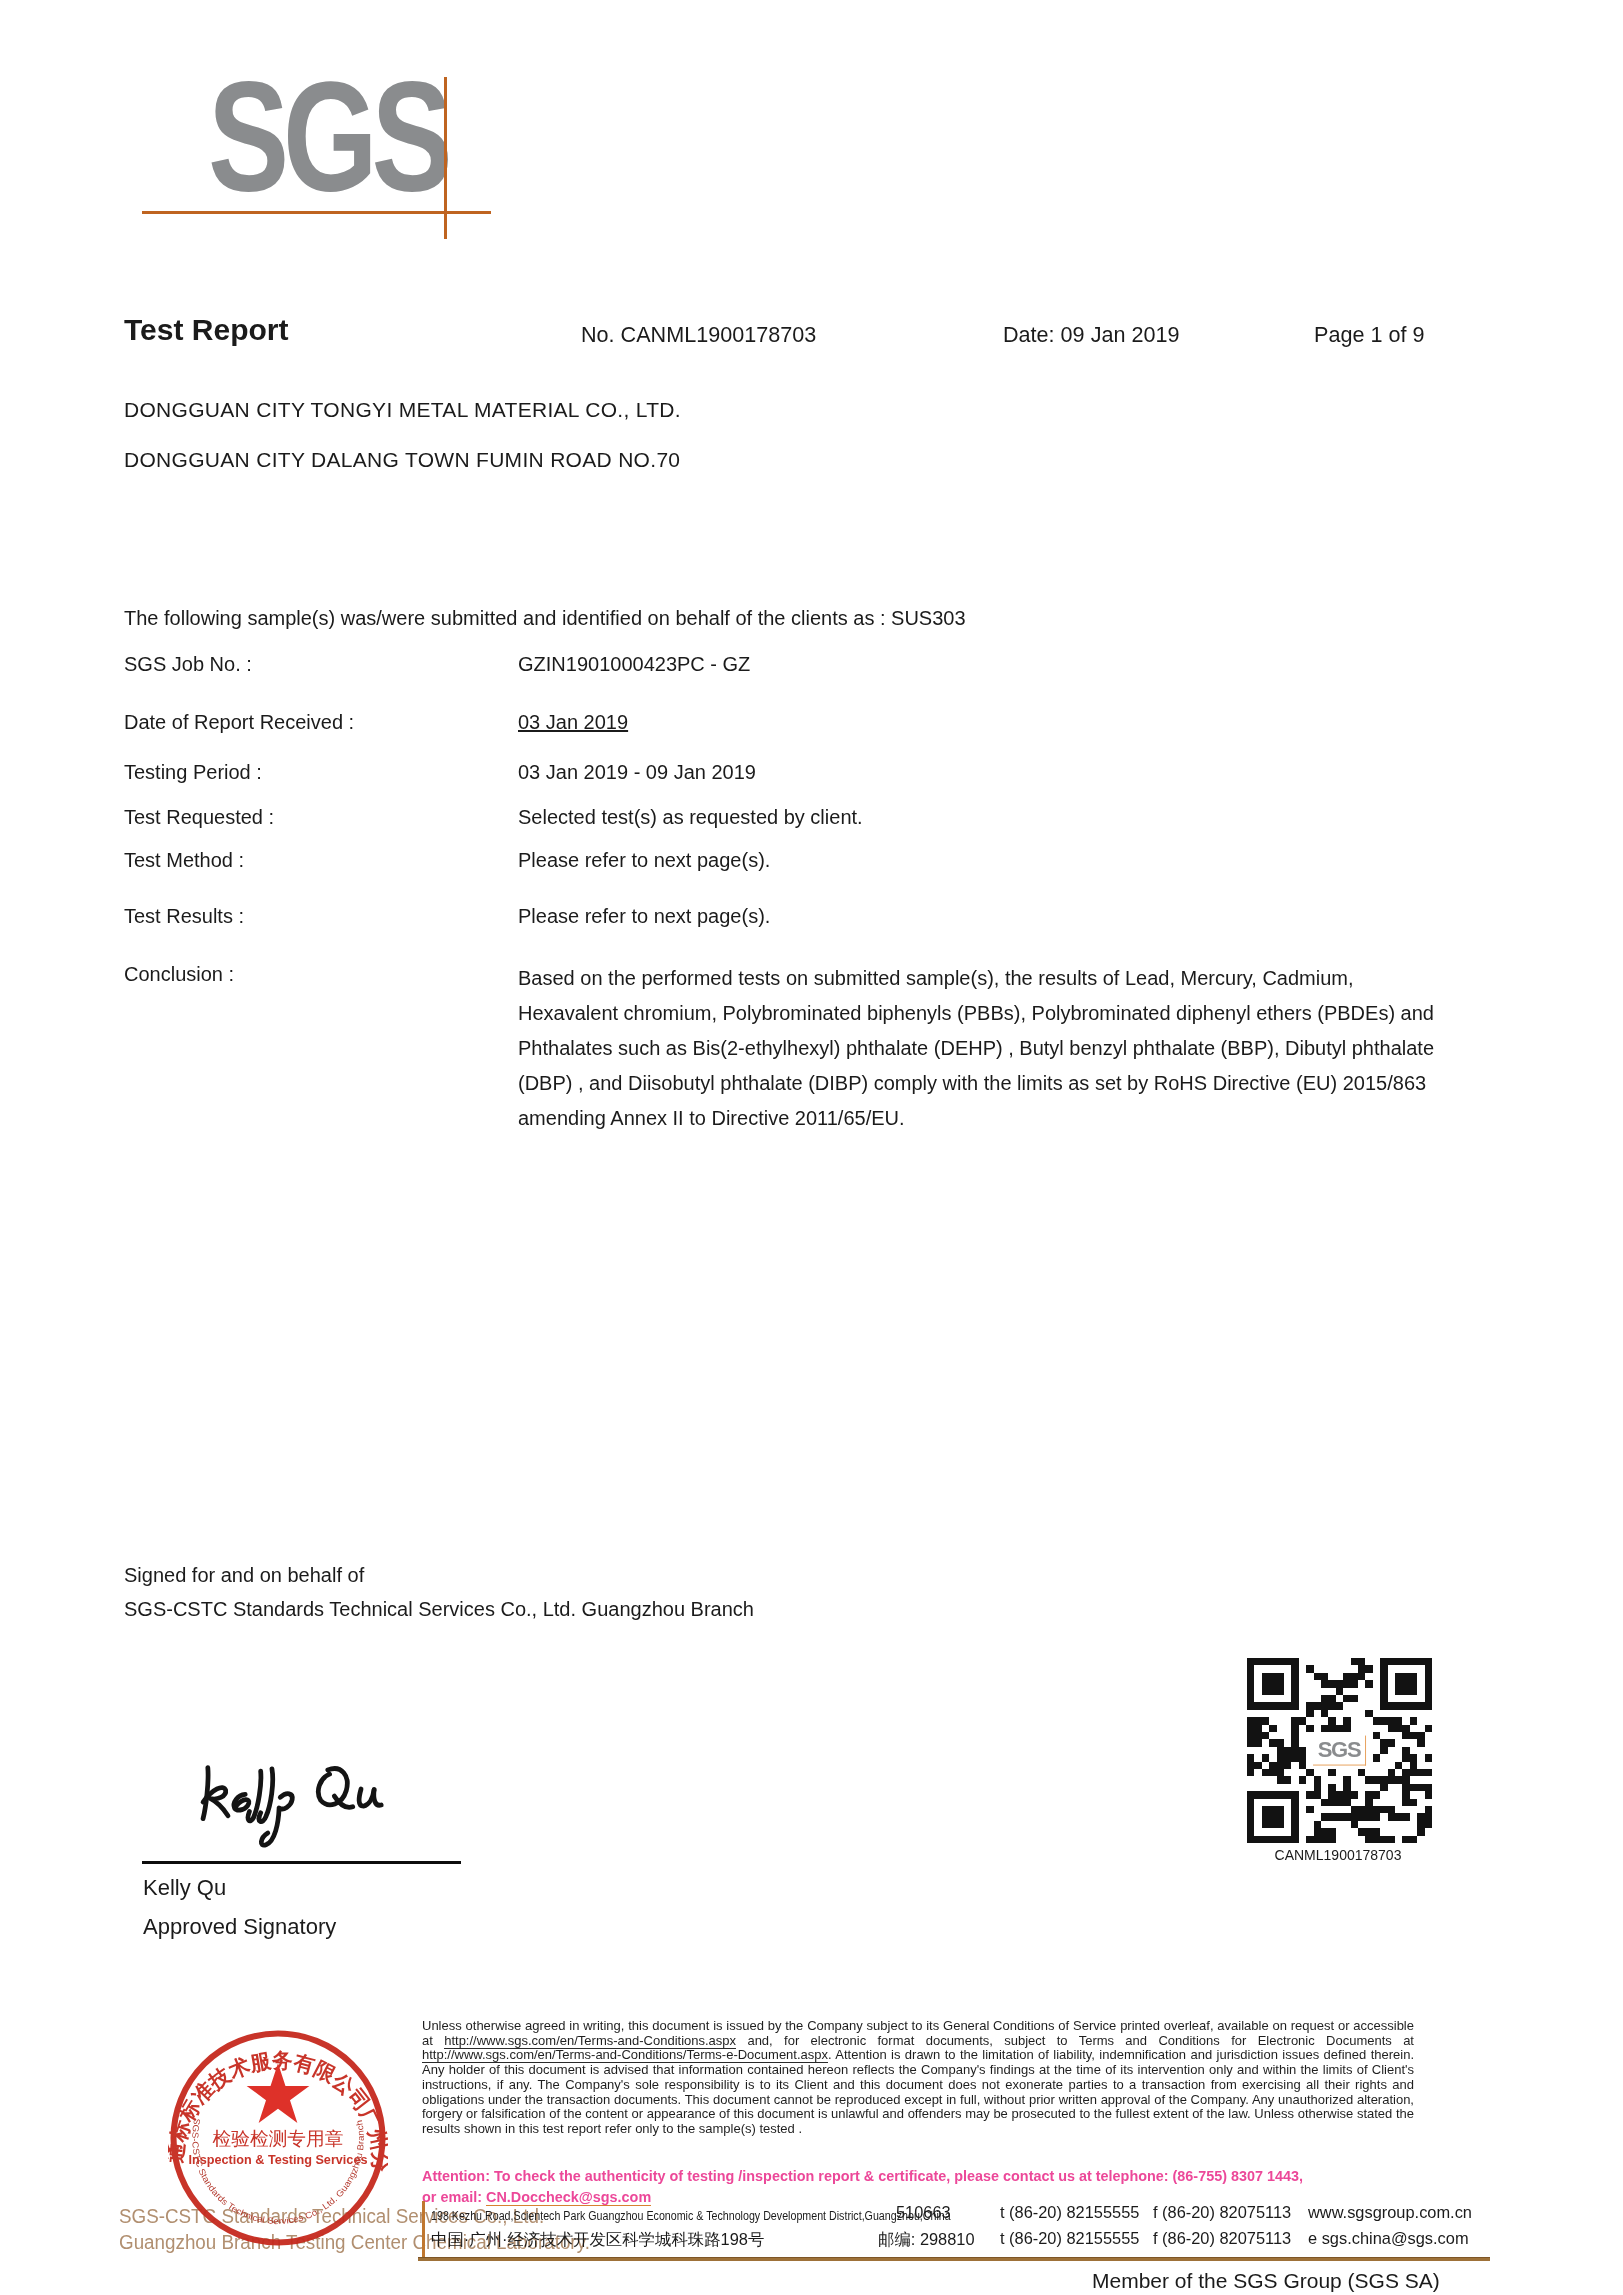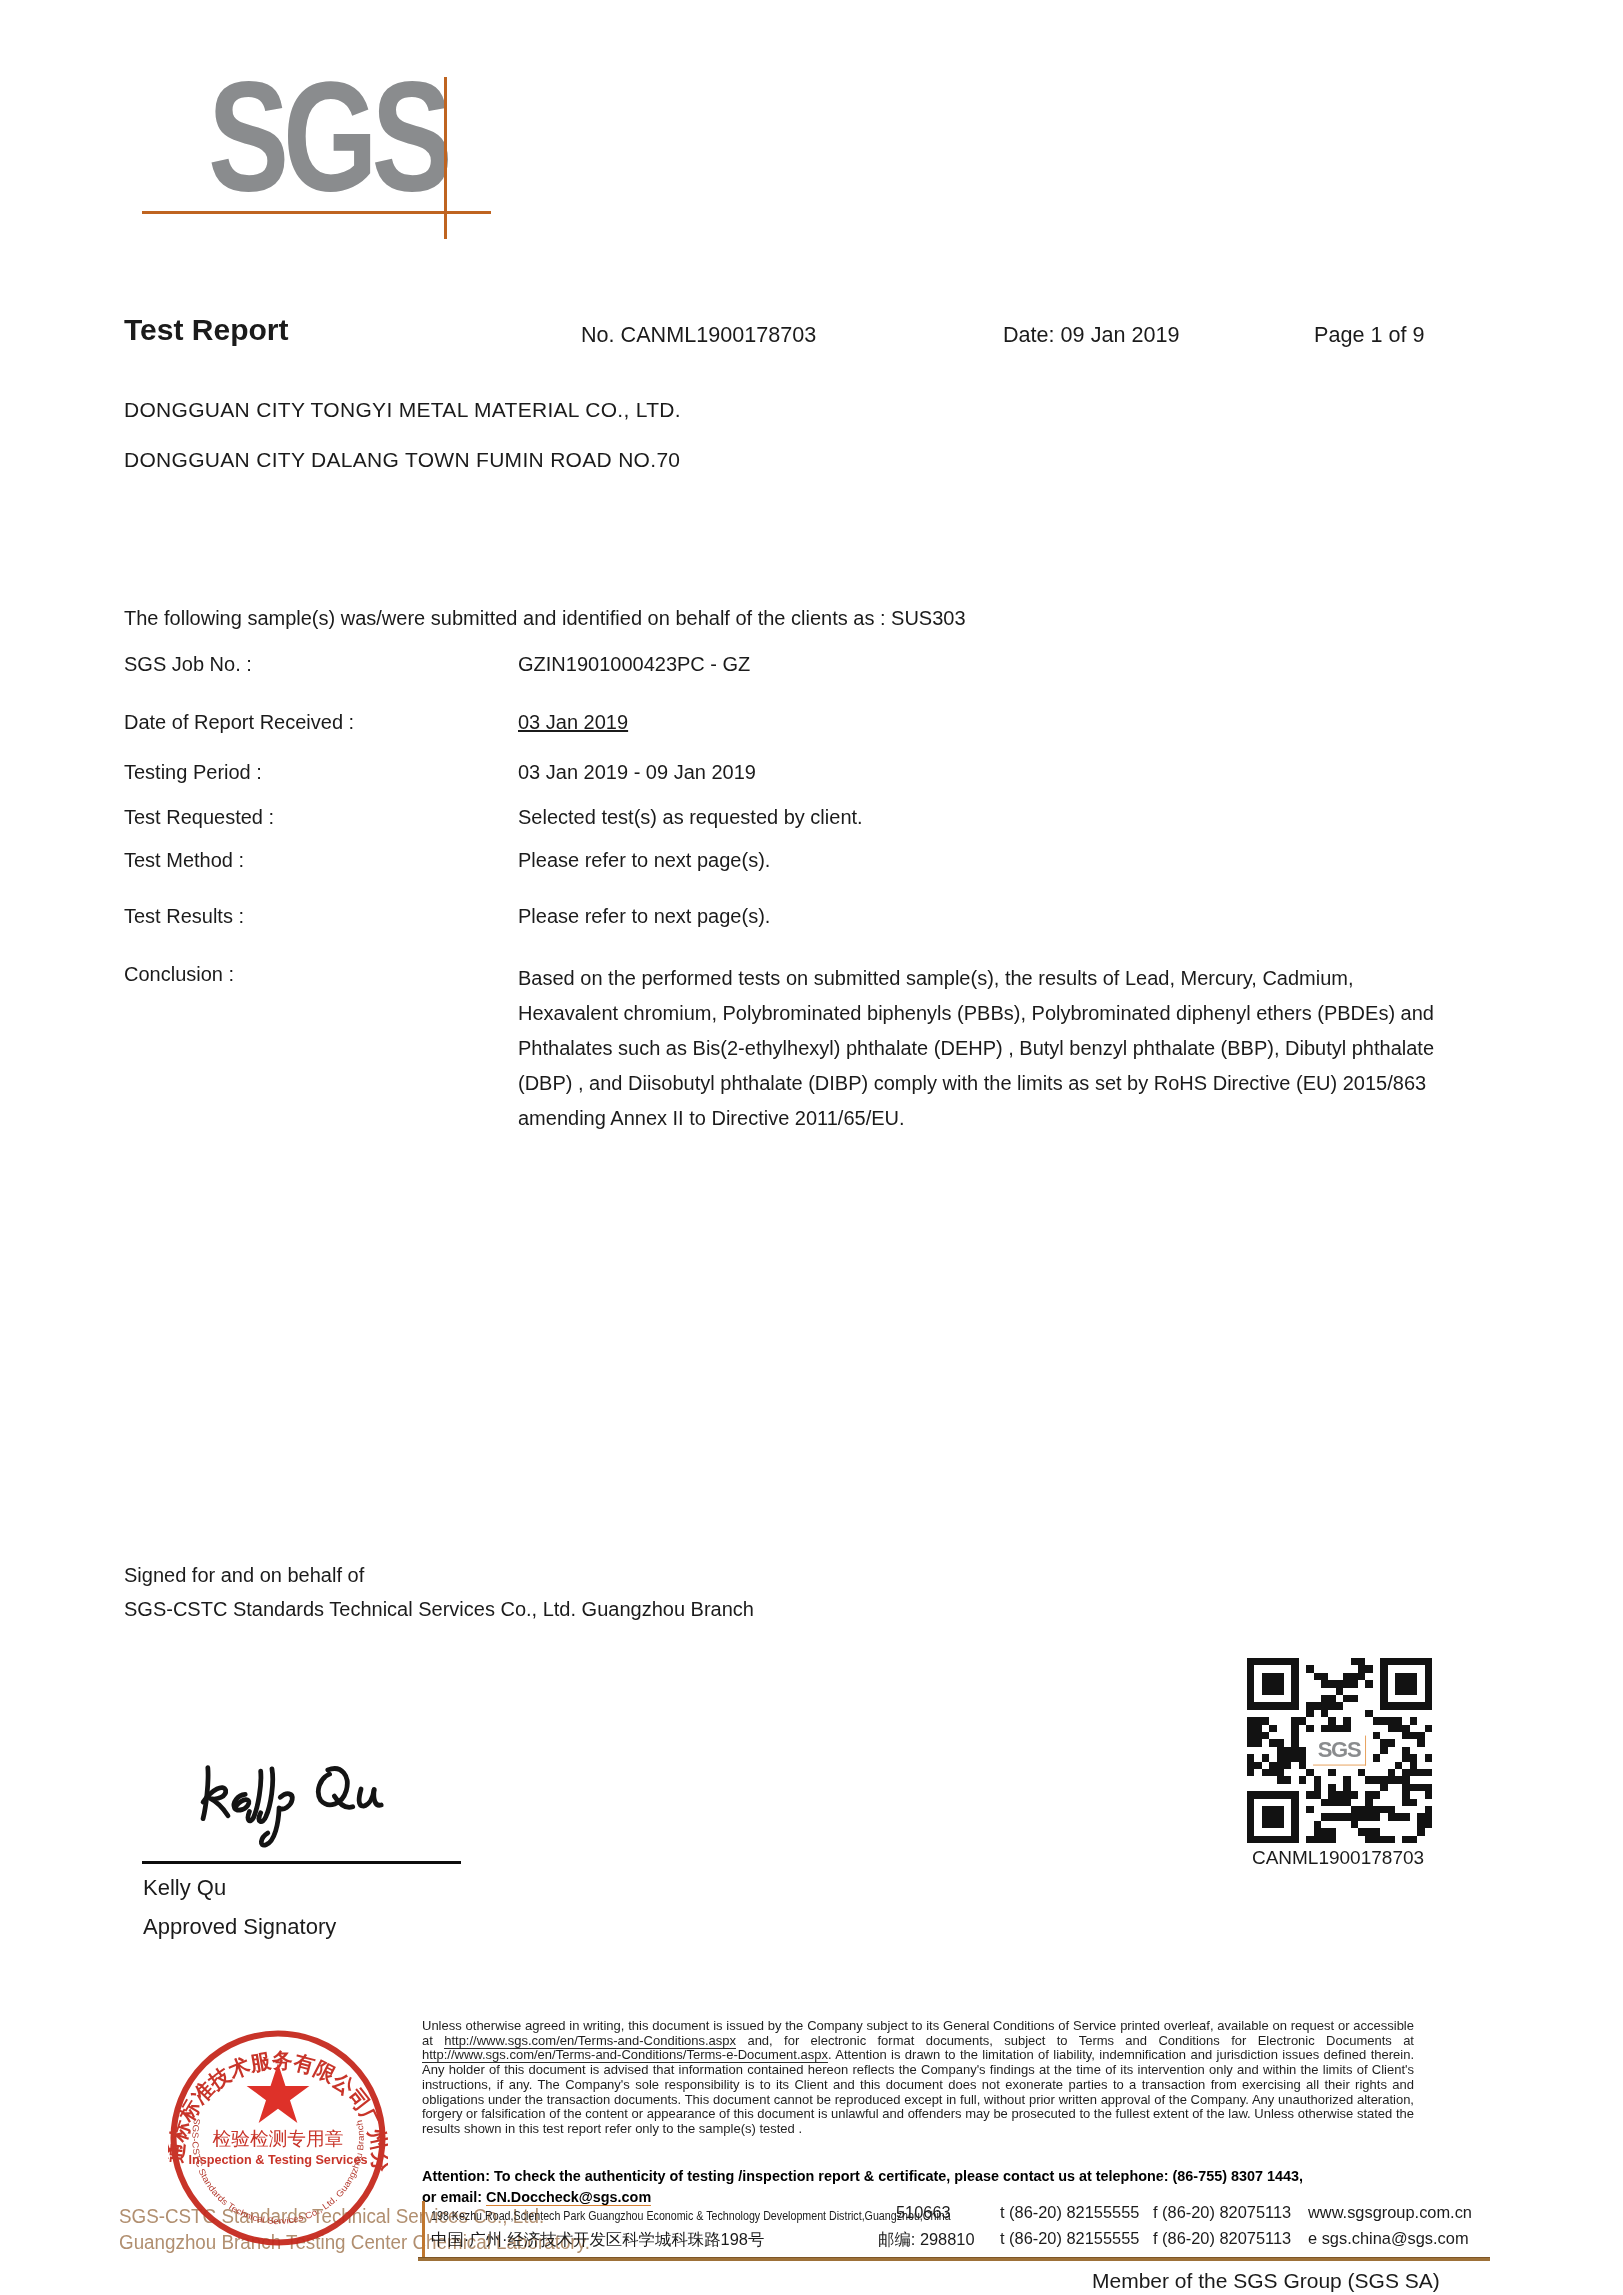--- a/index.html
+++ b/index.html
@@ -25,28 +25,28 @@
   .signed{left:124px;font-size:20px;}
   .sigline{left:142px;top:1861px;width:319px;height:3.3px;background:#0d0d0d;}
   .signame{left:143px;top:1875px;font-size:22px;}
   .sigtitle{left:143px;top:1914px;font-size:22px;}
   .sig-svg{left:190px;top:1749px;}
   
   .qr-wrap{left:1247px;top:1658px;width:185px;height:185px;}
   .qr-center{position:absolute;left:50%;top:50%;transform:translate(-50%,-50%);
              background:#fff;padding:1.3px 5.2px 2.6px 5.2px;font-size:22px;font-weight:bold;color:#8a8c8e;
              border-right:1.3px solid #e8a35f;border-bottom:1.3px solid #e8a35f;letter-spacing:-1.3px;}
-  .qr-caption{left:1240px;top:1847px;width:196px;text-align:center;font-size:19px;}
+  .qr-caption{left:1240px;top:1847px;width:196px;text-align:center;font-size:14px;}
   
   .left-co{font-size:19.6px;color:#b18f70;white-space:nowrap;transform:scaleX(.96);transform-origin:left top;}
   .stamp{left:168px;top:2028px;opacity:.94;}
   .legal{left:422px;top:2019px;width:992px;font-size:13px;line-height:14.7px;
          text-align:justify;color:#1f1f1f;}
   .legal .u{border-bottom:1.3px solid #2a2a2a;}
-  .attn{left:422px;width:992px;font-weight:bold;font-size:14.4px;color:#000000;}
+  .attn{left:422px;width:992px;font-weight:bold;font-size:14.4px;color:#ec4899;}
   .attn .u{border-bottom:1.3px solid #d7802f;}
   .addr-vline{left:422px;top:2201px;width:2.6px;height:60px;background:#c0772f;}
   .addr{font-size:16.4px;white-space:nowrap;}
   .addr-cond{display:inline-block;font-size:13.7px;transform:scaleX(.78);transform-origin:left center;}
   .brown-line{left:418px;top:2257px;width:1072px;height:3.3px;background:#9e7139;border-top:1.3px solid #7e5627;}
   .member{left:1092px;top:2269px;font-size:21px;}
 </style>
 </head>
 <body>
 

